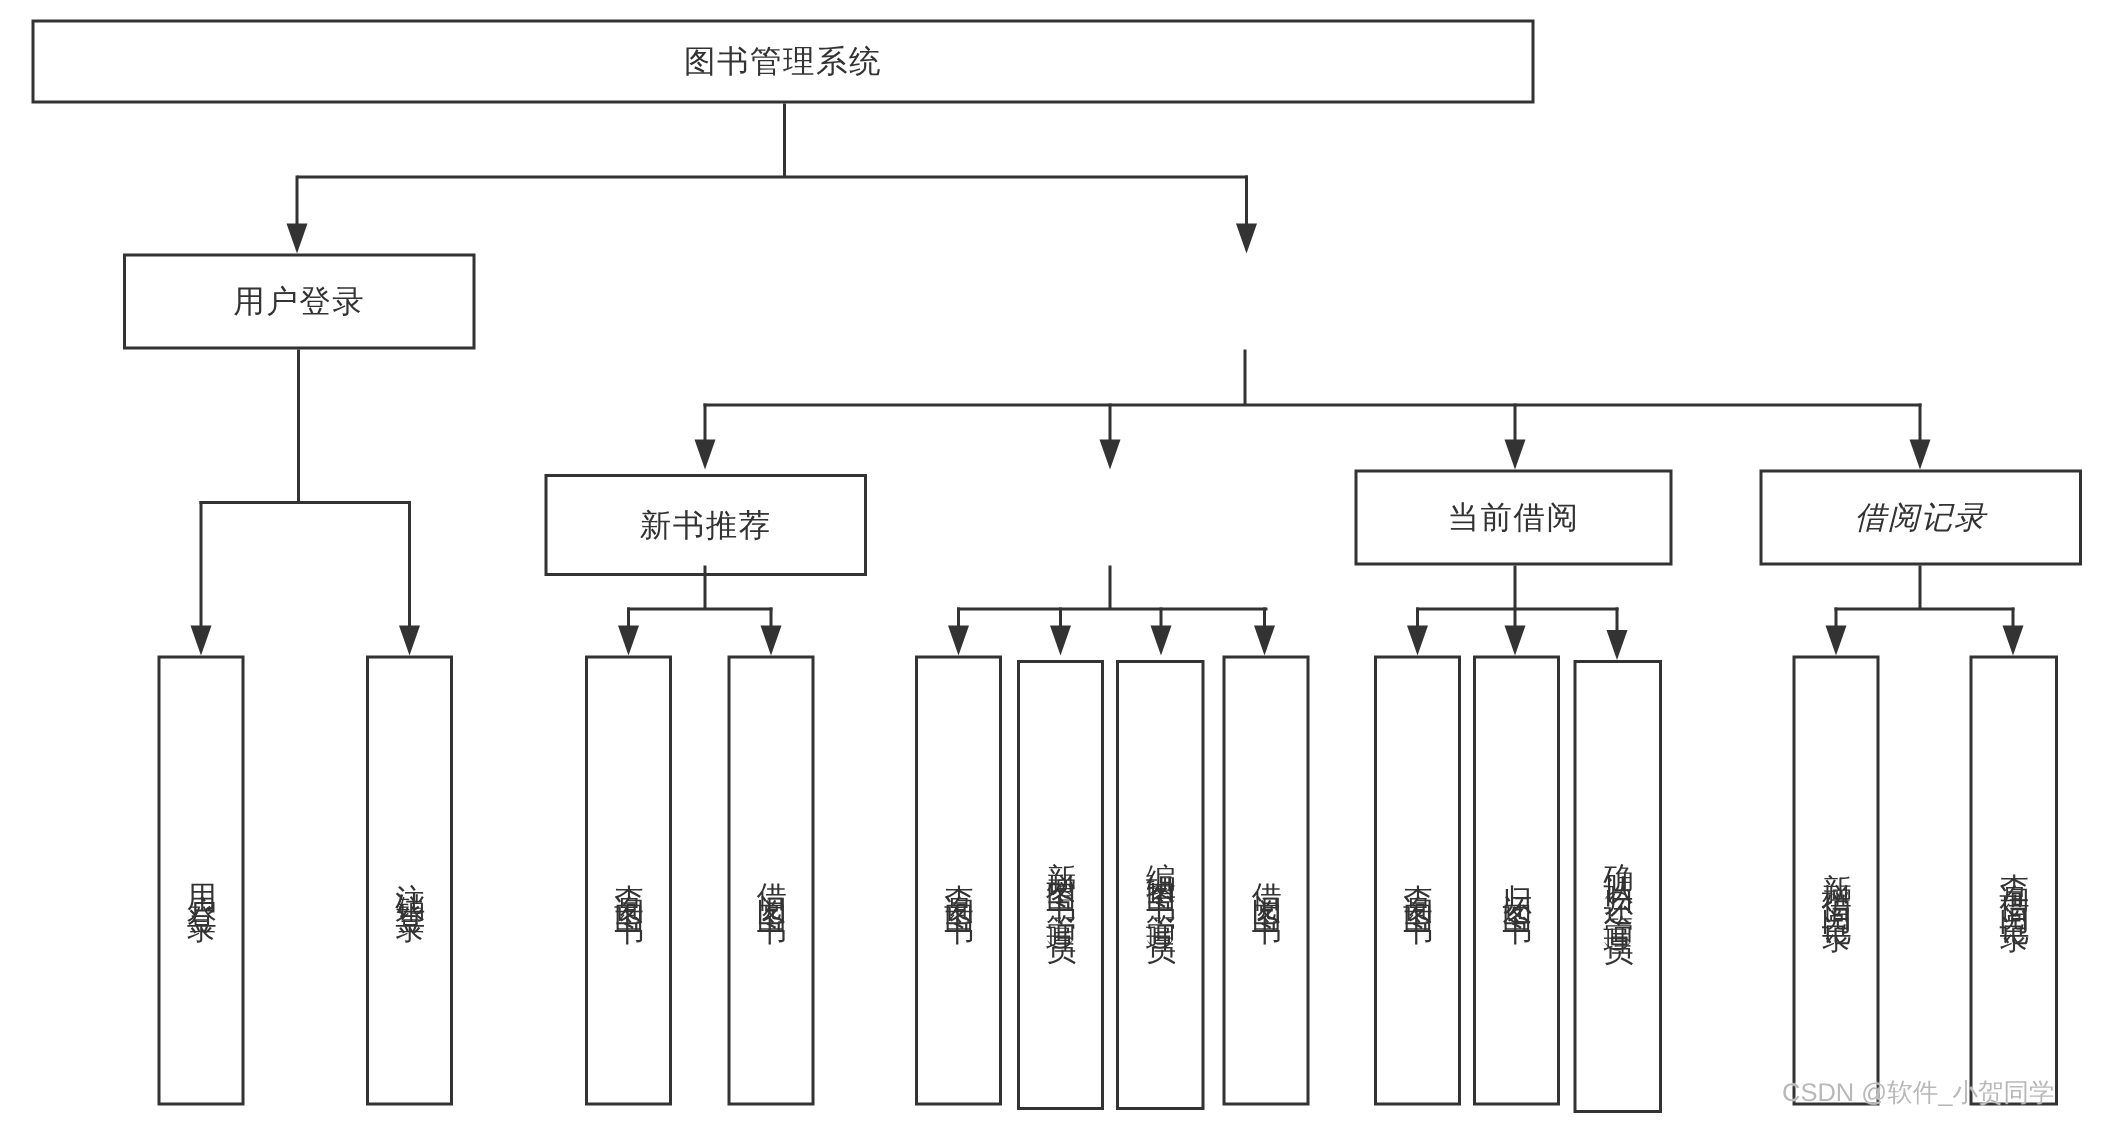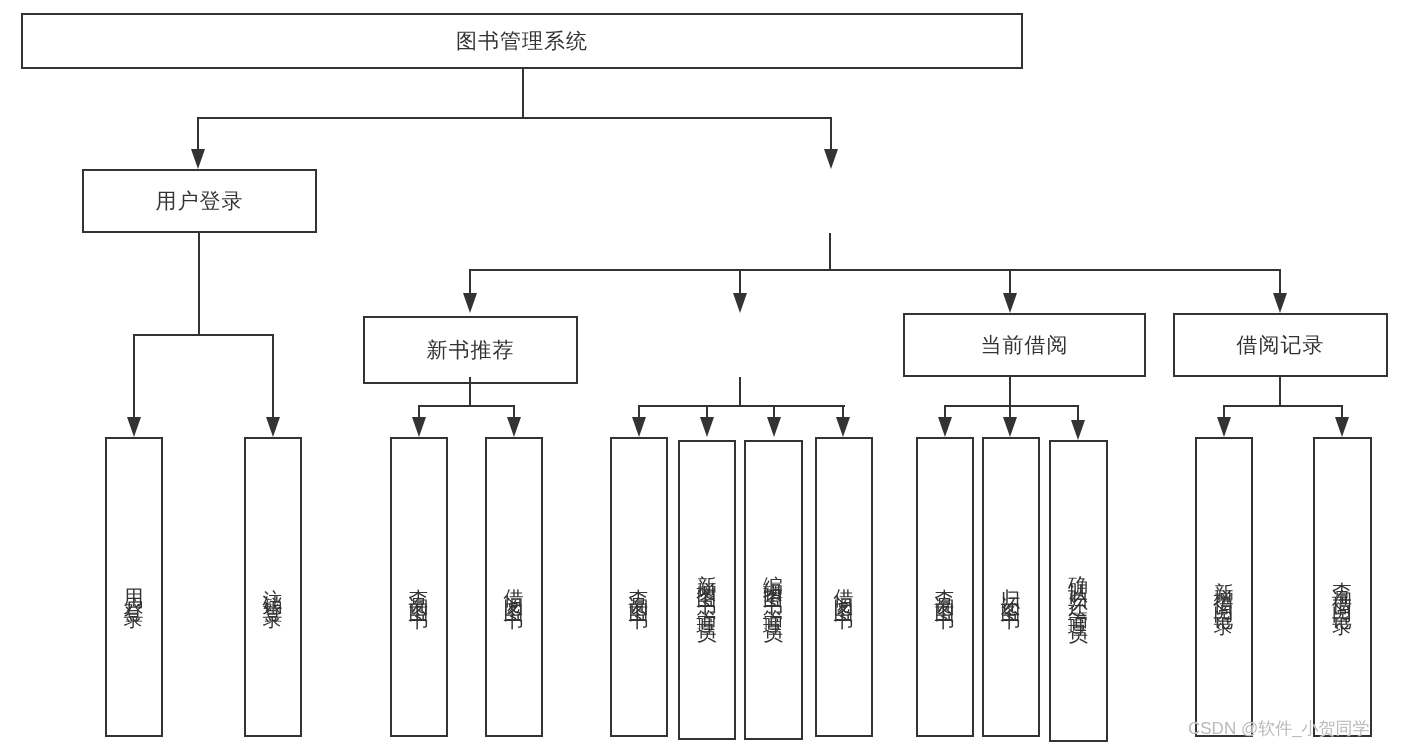--- a/index.html
+++ b/index.html
@@ -68,24 +68,24 @@
     <span>图书管理系统</span>
   </div>
 
   <div class="box" style="left:82px; top:169px; width:235px; height:64px;">
     <span>用户登录</span>
   </div>
 
   <div class="box" style="left:363px; top:316px; width:215px; height:68px;">
     <span>新书推荐</span>
   </div>
-  <div class="box" style="left:903px; top:313px; width:243px; height:64px;">
+  <div class="box" style="left:903px; top:313px; width:212px; height:64px;">
     <span>当前借阅</span>
   </div>
-  <div class="box" style="left:1173px; top:313px; width:215px; height:64px;">
+  <div class="box" style="left:1173px; top:313px; width:215px; height:64px;font-style:italic;">
     <span>借阅记录</span>
   </div>
 
   <div class="box leaf" style="left:105px; top:437px; width:58px; height:300px;">
     <span>用户登录</span>
   </div>
   <div class="box leaf" style="left:244px; top:437px; width:58px; height:300px;">
     <span>注销登录</span>
   </div>
 

